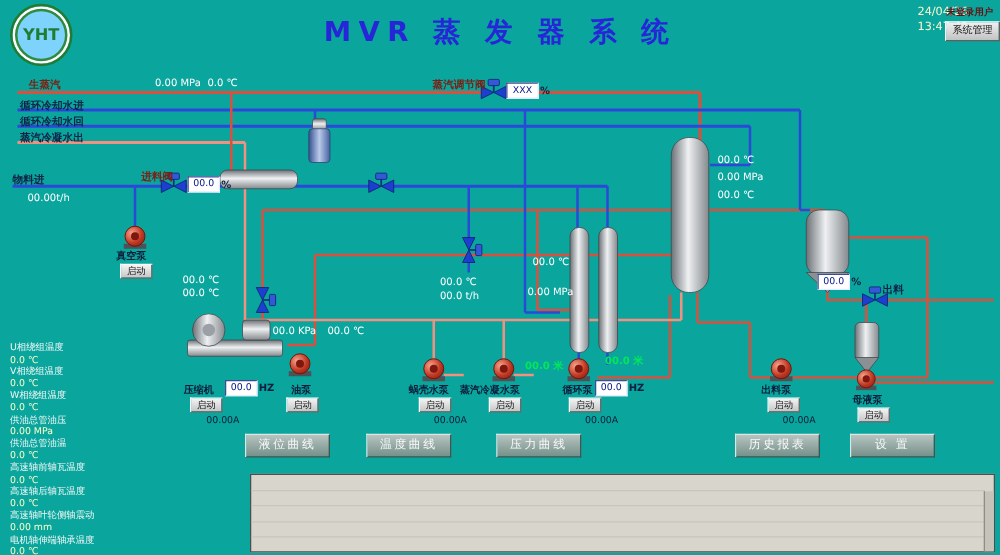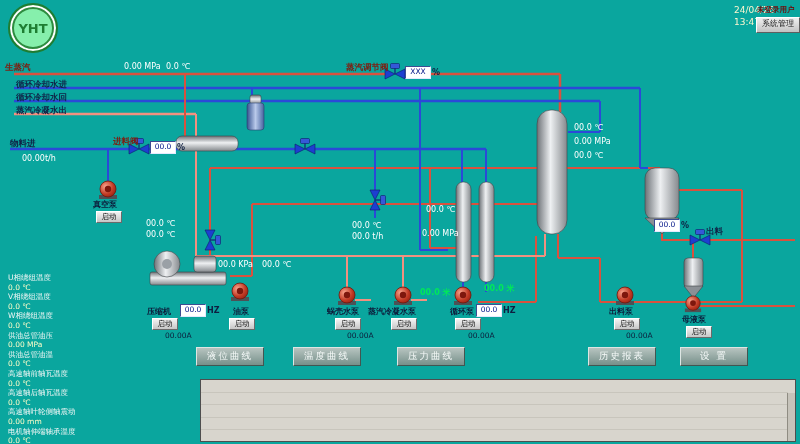--- a/index.html
+++ b/index.html
@@ -23,21 +23,21 @@
   .sys-btn{position:absolute;left:756px;top:17px;width:42px;height:14px;
         background:linear-gradient(#f0f0f0,#c2c2c2);border:1px solid;
         border-color:#ffffff #5f5f5f #5f5f5f #ffffff;font-size:8px;color:#111;
         text-align:center;line-height:12px;cursor:pointer;}
   .nav-btn{position:absolute;width:66px;height:17px;background:linear-gradient(#b7c4c0,#76908a);
         border:1px solid;border-color:#dde6e3 #425651 #425651 #dde6e3;color:#f6faf9;
         font-size:9.5px;text-align:center;line-height:16px;letter-spacing:2px;cursor:pointer;}
   .title{position:absolute;top:11px;left:0;width:100%;text-align:center;font-size:22px;
         font-weight:bold;color:#2626d8;letter-spacing:6px;}
   .logo{position:absolute;left:8px;top:3px;width:46px;height:46px;border-radius:50%;
-        background:#86efac;border:2px solid #1e7d32;
+        background:#7dd3fc;border:2px solid #1e7d32;
         box-shadow:inset 0 0 0 2px #ffffff, inset 0 0 0 4px #2e8b3f;
         display:flex;align-items:center;justify-content:center;
         color:#1e7d32;font-weight:bold;font-size:13px;}
   .hdate{position:absolute;left:734px;font-size:9px;color:#fdf6cf;}
   .huser{position:absolute;left:757px;top:5px;font-size:7.5px;color:#6b1010;font-weight:bold;}
   .mlist{position:absolute;left:8px;top:273px;width:150px;}
   .mrow{display:flex;justify-content:space-between;font-size:7.5px;line-height:9.6px;color:#f2f7f6;flex-direction:column;}
   .mrow .mval{color:#fdfdc8;}
   .alarm{position:absolute;left:200px;top:379px;width:596px;height:63px;background:#d8d5cd;
         border:1px solid #4e4e4e;box-sizing:border-box;}
@@ -139,26 +139,27 @@
     <use href="#valvedef" transform="translate(305,149)"></use>
     <use href="#valvedef" transform="translate(395,74)"></use>
     <use href="#valvedef" transform="translate(210,240) rotate(90)"></use>
     <use href="#valvedef" transform="translate(375,200) rotate(90)"></use>
     <use href="#valvedef" transform="translate(700,240)"></use>
   </svg>
 
   <div class="logo">
     <span>YHT</span>
   </div>
+  <div class="title">MVR 蒸 发 器 系 统</div>
   <div class="hdate" style="top:5px">24/04/26</div>
   <div class="hdate" style="top:17px">13:47:49</div>
   <div class="huser">未登录用户</div>
   <div class="sys-btn">系统管理</div>
 
-  <div class="txt lbl-red" style="left:5px;top:62px">生蒸汽</div>
+  <div class="txt lbl-red" style="left:23px;top:62px">生蒸汽</div>
   <div class="txt ro" style="left:124px;top:62px">0.00 MPa</div>
   <div class="txt ro" style="left:166px;top:62px">0.0 ℃</div>
   <div class="txt lbl-dark" style="left:16px;top:79px">循环冷却水进</div>
   <div class="txt lbl-dark" style="left:16px;top:92px">循环冷却水回</div>
   <div class="txt lbl-dark" style="left:16px;top:105px">蒸汽冷凝水出</div>
   <div class="txt lbl-dark" style="left:10px;top:138px">物料进</div>
   <div class="txt ro" style="left:22px;top:154px">00.00t/h</div>
 
   <div class="txt lbl-red" style="left:113px;top:136px">进料阀</div>
   <div class="vbox" style="left:150px;top:141px">00.0</div>

